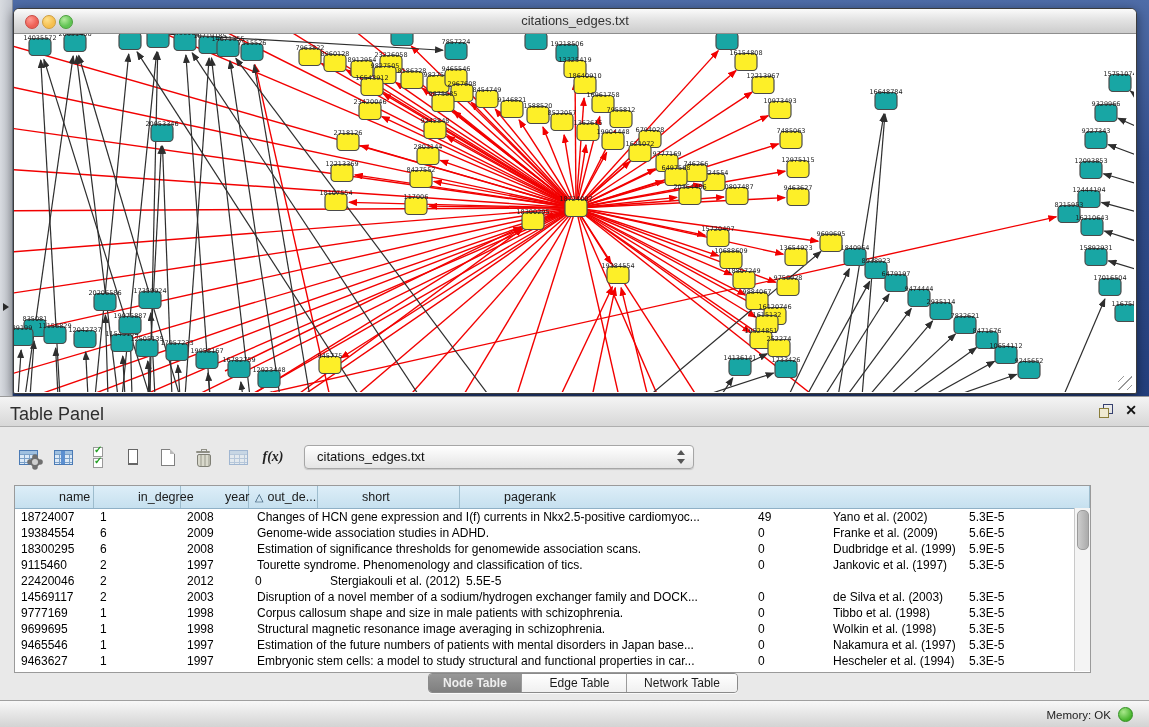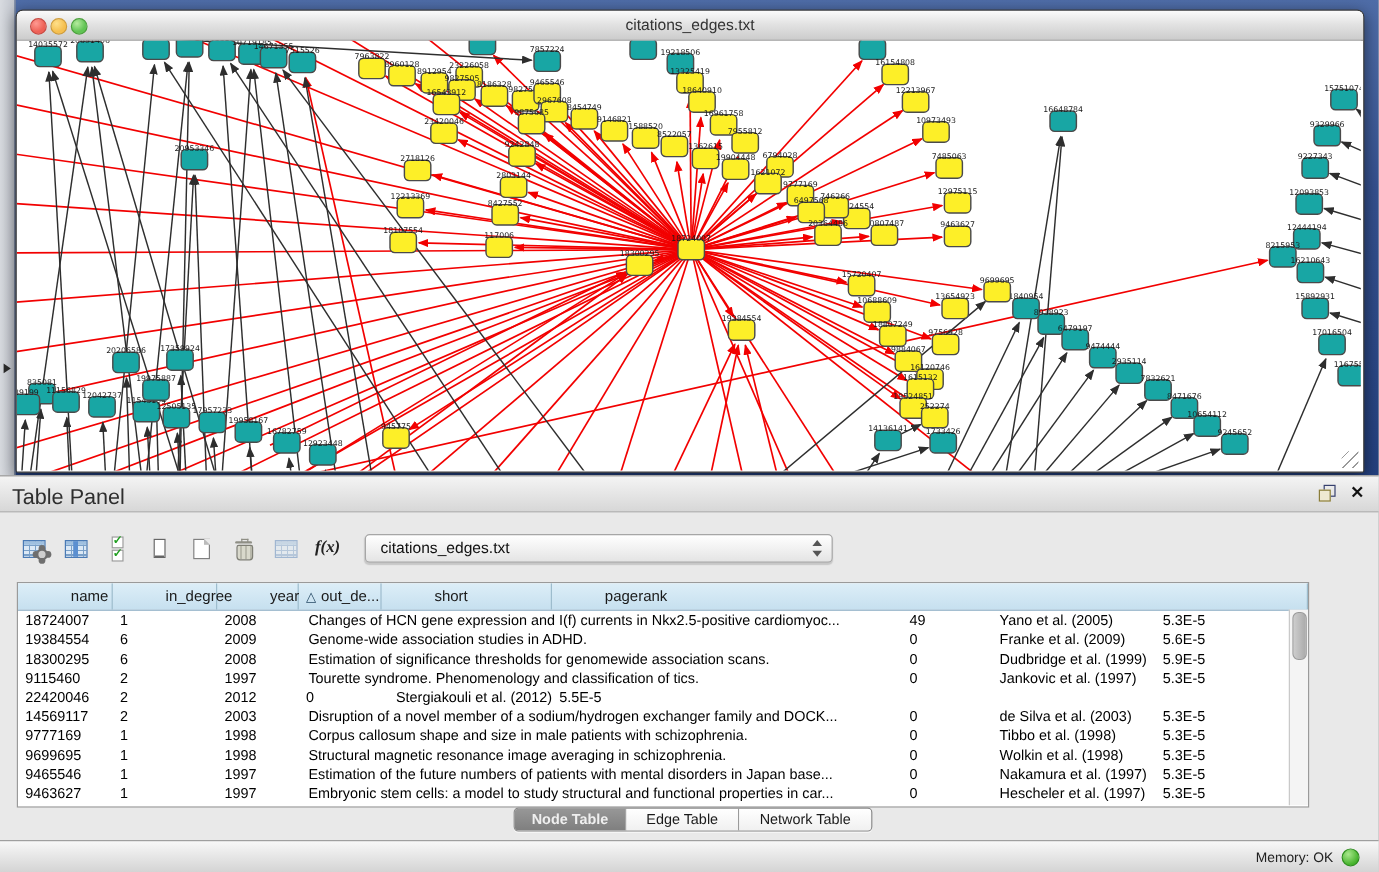--- a/index.html
+++ b/index.html
@@ -93,21 +93,21 @@
           background:linear-gradient(90deg,#cdcdcd,#ababab);border:1px solid #9a9a9a;}
 
   
   #table-tabs{position:absolute;left:428px;top:277px;height:18px;display:flex;
               border:1px solid #8a8a8a;border-radius:4px;overflow:hidden;font-size:12px;
               box-shadow:0 1px 0 rgba(255,255,255,.7);}
   .tab{display:flex;align-items:center;justify-content:center;height:18px;
        background:linear-gradient(180deg,#ffffff,#f0f0f0);color:#1a1a1a;border-right:1px solid #9a9a9a;}
   .tab:last-child{border-right:none;}
   .tab.active{background:linear-gradient(180deg,#979797,#7f7f7f);color:#efefef;font-weight:bold;}
-  #tab-node{width:92px;} #tab-edge{width:93px;} #tab-network{width:110px;}
+  #tab-node{width:92px;} #tab-edge{width:93px;padding-left:11px;} #tab-network{width:110px;}
 
   
   #statusbar{position:absolute;left:0;top:304px;width:1149px;height:27px;
              background:linear-gradient(180deg,#f8f8f8,#d2d2d2);border-top:1px solid #9f9f9f;
              display:flex;align-items:center;justify-content:flex-end;}
   #memory-label{font-size:11.5px;color:#222;margin-right:7px;}
   #memory-dot{width:13px;height:13px;border-radius:50%;margin-right:16px;
               background:radial-gradient(circle at 35% 30%,#a9e88c,#46b32c 70%);border:1px solid #2f8f1f;}
 </style>
 </head>
@@ -586,21 +586,21 @@
             <span>pagerank</span>
           </div>
       </div>
       <div id="tbody">
           <div class="trow">
             <div class="td c0">18724007</div>
             <div class="td c1">1</div>
             <div class="td c2">2008</div>
             <div class="td c3">Changes of HCN gene expression and I(f) currents in Nkx2.5-positive cardiomyoc...</div>
             <div class="td c4">49</div>
-            <div class="td c5">Yano et al. (2005)</div>
+            <div class="td c5">Yano et al. (2002)</div>
             <div class="td c6">5.3E-5</div>
           </div>
           <div class="trow">
             <div class="td c0">19384554</div>
             <div class="td c1">6</div>
             <div class="td c2">2009</div>
             <div class="td c3">Genome-wide association studies in ADHD.</div>
             <div class="td c4">0</div>
             <div class="td c5">Franke et al. (2009)</div>
             <div class="td c6">5.6E-5</div>
@@ -666,21 +666,21 @@
             <div class="td c4">0</div>
             <div class="td c5">Nakamura et al. (1997)</div>
             <div class="td c6">5.3E-5</div>
           </div>
           <div class="trow">
             <div class="td c0">9463627</div>
             <div class="td c1">1</div>
             <div class="td c2">1997</div>
             <div class="td c3">Embryonic stem cells: a model to study structural and functional properties in car...</div>
             <div class="td c4">0</div>
-            <div class="td c5">Hescheler et al. (1997)</div>
+            <div class="td c5">Hescheler et al. (1994)</div>
             <div class="td c6">5.3E-5</div>
           </div>
         </div>
       <div id="vscroll">
         <div id="vthumb"></div>
       </div>
     </div>
 
     <div id="table-tabs">
       <div class="tab active" id="tab-node">Node Table</div>

